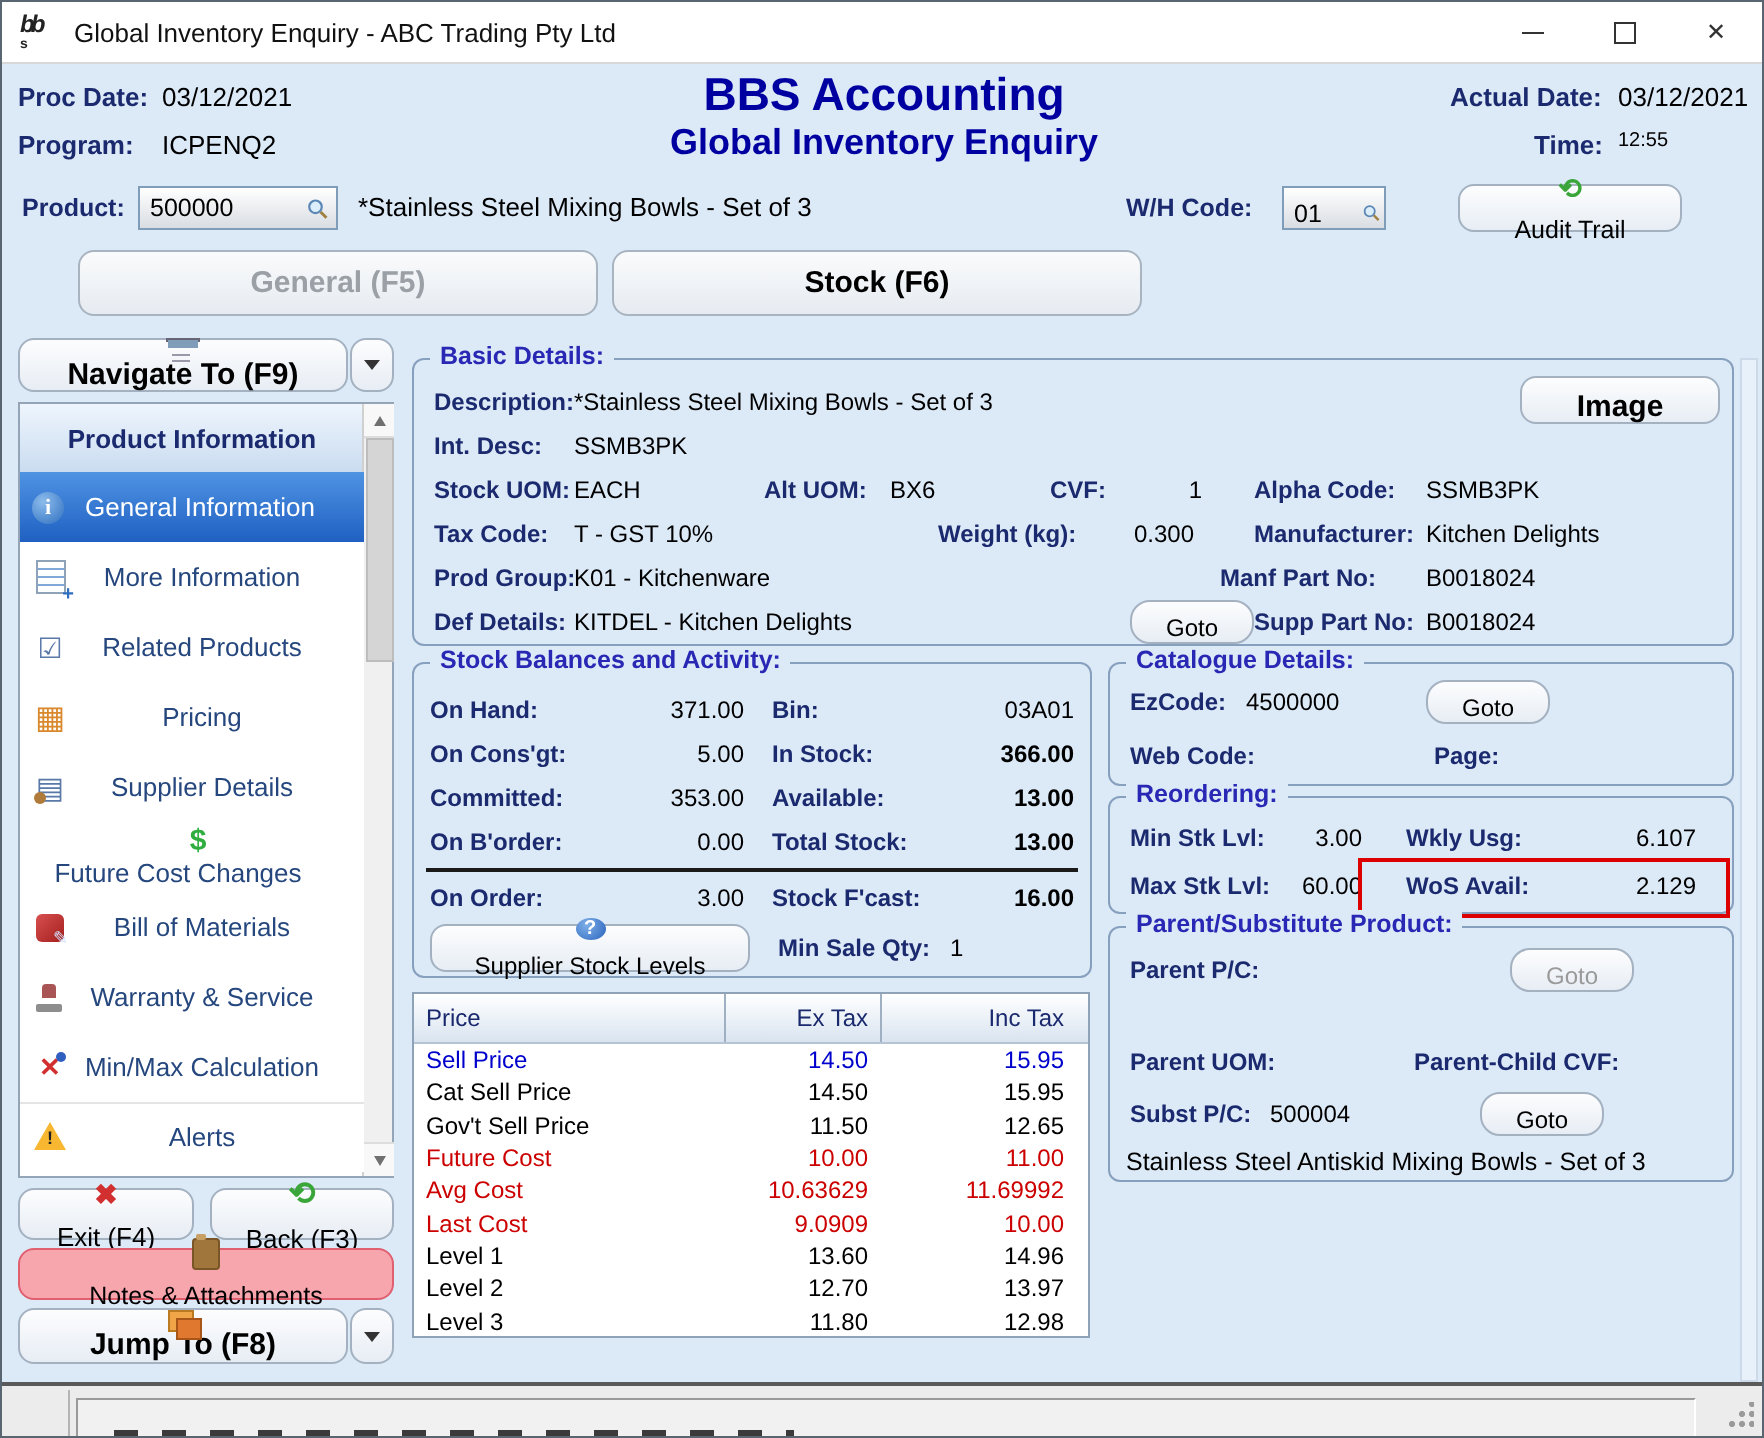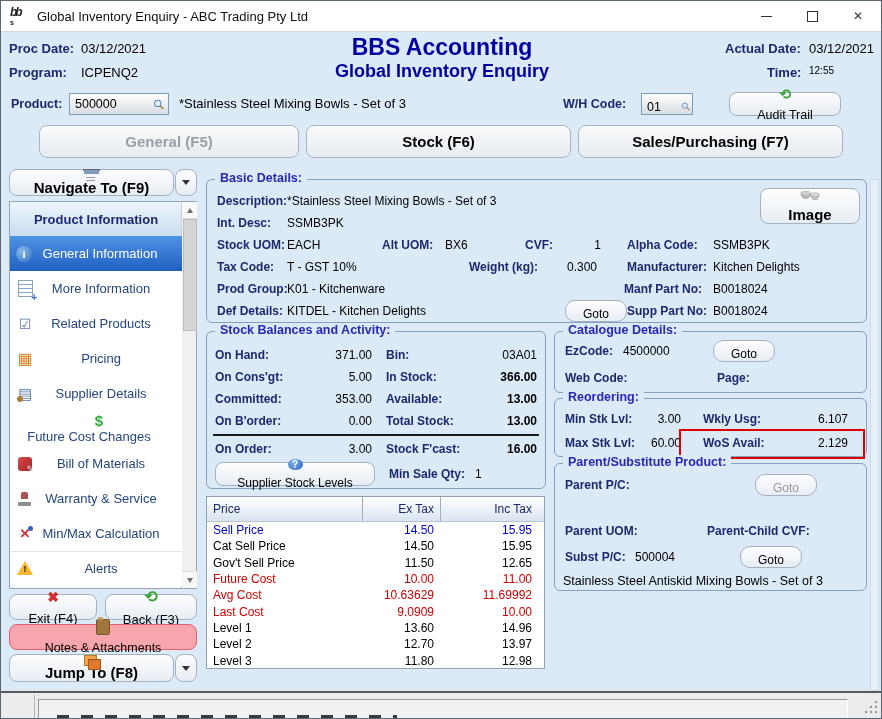--- a/index.html
+++ b/index.html
@@ -192,21 +192,20 @@
         <line x1="10" y1="10" x2="14" y2="14" stroke="#a08040" stroke-width="2"></line>
       </svg>
   </div>
   <div class="abs btn" style="left:728px;top:91px;width:112px;height:24px;">
     <span class="ic ic-recycle"></span>
     <span>Audit Trail</span>
   </div>
 
   <div class="tab disabled" style="left:38px;width:258px;">General (F5)</div>
   <div class="tab" style="left:305px;width:263px;">Stock (F6)</div>
-  <div class="tab" style="left:577px;width:263px;">Sales/Purchasing (F7)</div>
 
   <div class="btn nav-btn">
     <span class="ic ic-form"></span>
     <span>Navigate To (F9)</span>
   </div>
   <div class="btn drop-btn" style="left:174px;top:168px;"></div>
 
   <div class="listbox">
     <div class="list-header">Product Information</div>
     <div class="sscroll">
@@ -298,35 +297,35 @@
 
     <span class="abs lbl" style="left:10px;top:80px;">Tax Code:</span>
     <span class="abs val" style="left:80px;top:80px;">T - GST 10%</span>
     <span class="abs lbl" style="left:262px;top:80px;">Weight (kg):</span>
     <span class="abs val" style="left:350px;top:80px;width:40px;text-align:right;">0.300</span>
     <span class="abs lbl" style="left:420px;top:80px;">Manufacturer:</span>
     <span class="abs val" style="left:506px;top:80px;">Kitchen Delights</span>
 
     <span class="abs lbl" style="left:10px;top:102px;">Prod Group:</span>
     <span class="abs val" style="left:80px;top:102px;">K01 - Kitchenware</span>
-    <span class="abs lbl" style="left:417px;top:102px;">Manf Part No:</span>
+    <span class="abs lbl" style="left:403px;top:102px;">Manf Part No:</span>
     <span class="abs val" style="left:506px;top:102px;">B0018024</span>
 
     <span class="abs lbl" style="left:10px;top:124px;">Def Details:</span>
     <span class="abs val" style="left:80px;top:124px;">KITDEL - Kitchen Delights</span>
     <div class="abs btn goto-btn" style="left:358px;top:120px;">
       <svg width="13" height="13" viewBox="0 0 16 16">
           <path d="M3 13 C3 6 7 5 10 5 L10 2 L15 6.5 L10 11 L10 8 C8 8 5.5 8 5.5 13 Z" fill="#7ac143" stroke="#4e8f1f" stroke-width="0.8"></path>
         </svg>
       <span>Goto</span>
     </div>
     <span class="abs lbl" style="left:420px;top:124px;">Supp Part No:</span>
     <span class="abs val" style="left:506px;top:124px;">B0018024</span>
 
-    <div class="abs btn" style="left:553px;top:8px;width:100px;height:36px;font-size:15px;font-weight:bold;">
+    <div class="abs btn" style="left:553px;top:8px;width:100px;height:24px;font-size:15px;font-weight:bold;">
       <svg width="34" height="18" viewBox="0 0 34 18">
         <ellipse cx="10" cy="8" rx="8" ry="4.5" fill="#cfcfcf" stroke="#8a8a8a" stroke-width="0.8"></ellipse>
         <path d="M2.5 8.5 A8 4.5 0 0 0 17.5 8.5 L15.5 14 A6 3 0 0 1 4.5 14 Z" fill="#b8b8b8" stroke="#8a8a8a" stroke-width="0.6"></path>
         <ellipse cx="25" cy="10" rx="7" ry="3.8" fill="#dadada" stroke="#8a8a8a" stroke-width="0.8"></ellipse>
         <path d="M18.4 10.4 A7 3.8 0 0 0 31.6 10.4 L30 15 A5 2.4 0 0 1 20 15 Z" fill="#c4c4c4" stroke="#8a8a8a" stroke-width="0.6"></path>
       </svg>
       <span>Image</span>
     </div>
   </div>
 

